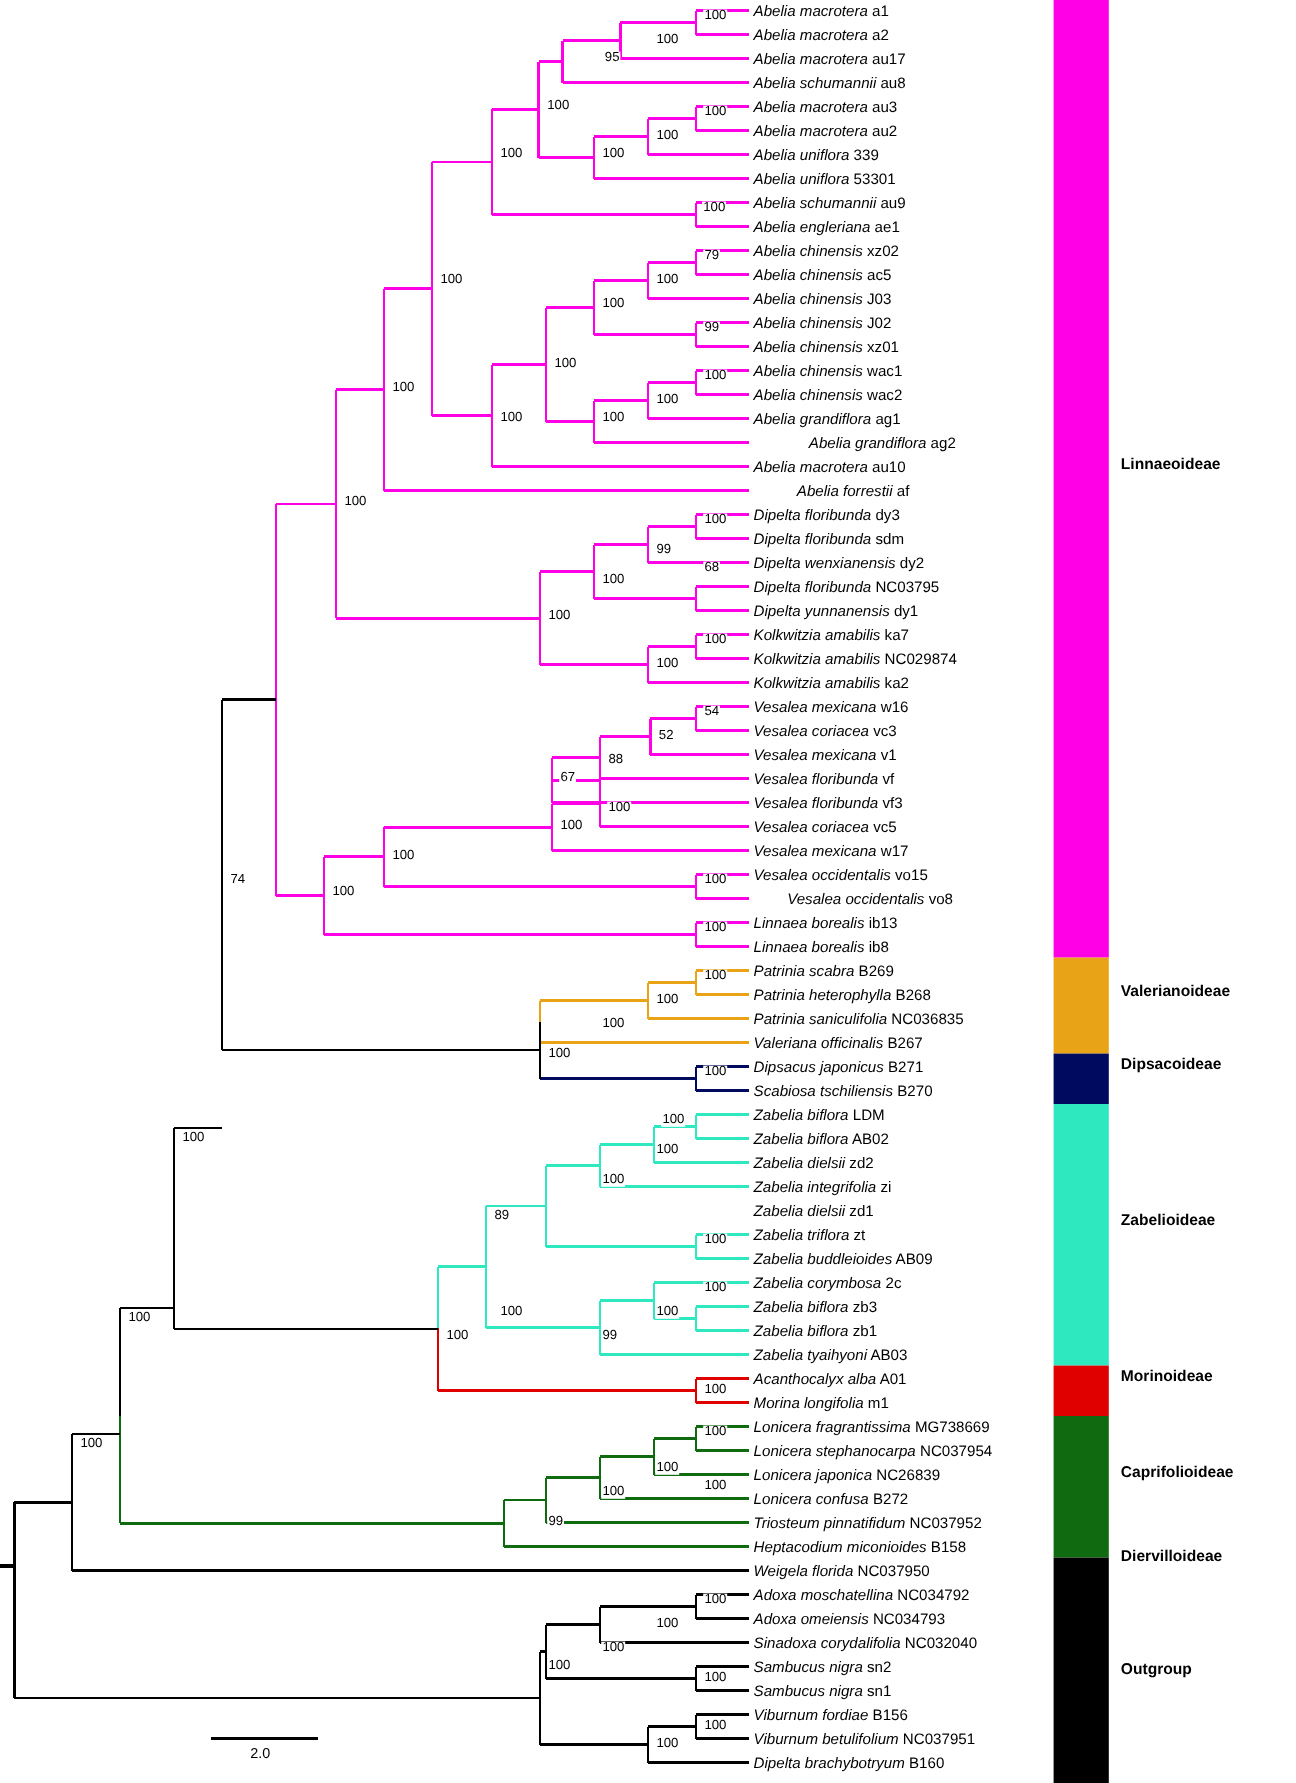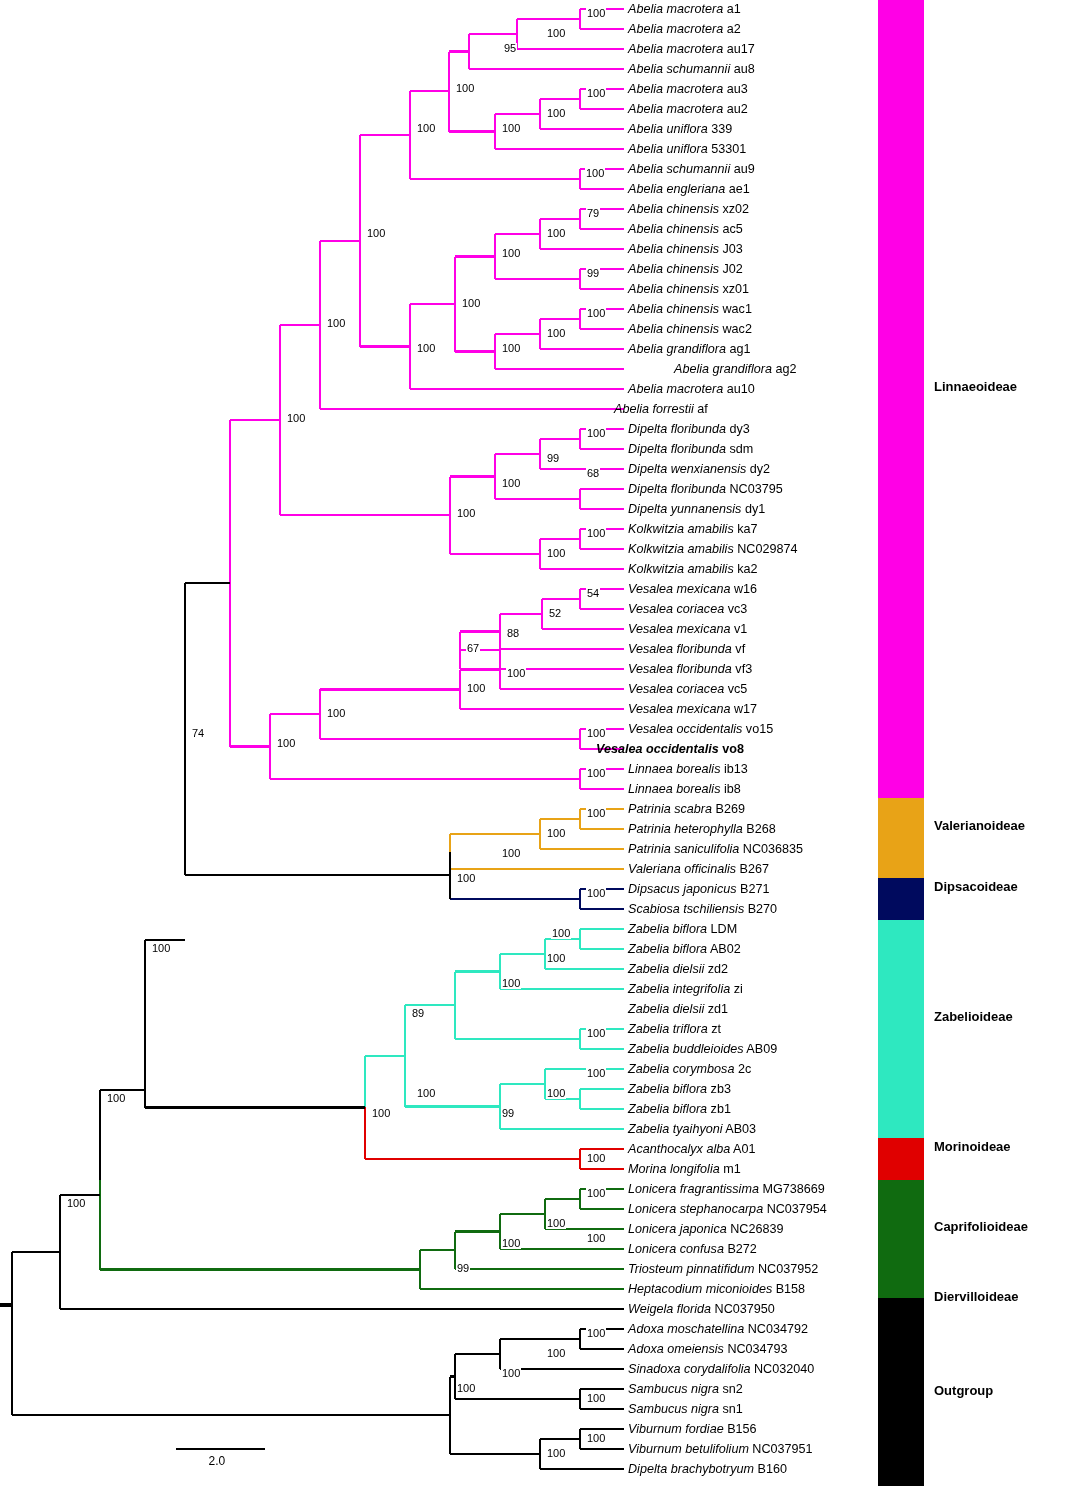--- a/index.html
+++ b/index.html
@@ -259,38 +259,38 @@
     <div class="tip-label" style="left: 628px; top: 203px;"><i>Abelia chinensis</i><span> xz02</span></div>
     <div class="tip-label" style="left: 628px; top: 223px;"><i>Abelia chinensis</i><span> ac5</span></div>
     <div class="tip-label" style="left: 628px; top: 243px;"><i>Abelia chinensis</i><span> J03</span></div>
     <div class="tip-label" style="left: 628px; top: 263px;"><i>Abelia chinensis</i><span> J02</span></div>
     <div class="tip-label" style="left: 628px; top: 283px;"><i>Abelia chinensis</i><span> xz01</span></div>
     <div class="tip-label" style="left: 628px; top: 303px;"><i>Abelia chinensis</i><span> wac1</span></div>
     <div class="tip-label" style="left: 628px; top: 323px;"><i>Abelia chinensis</i><span> wac2</span></div>
     <div class="tip-label" style="left: 628px; top: 343px;"><i>Abelia grandiflora</i><span> ag1</span></div>
     <div class="tip-label" style="left: 628px; top: 363px; margin-left: 46px;"><i>Abelia grandiflora</i><span> ag2</span></div>
     <div class="tip-label" style="left: 628px; top: 383px;"><i>Abelia macrotera</i><span> au10</span></div>
-    <div class="tip-label" style="left: 614px; top: 403px;"><i>Abelia forrestii</i><span> af</span></div>
+    <div class="tip-label" style="left: 664px; top: 403px;"><i>Abelia forrestii</i><span> af</span></div>
     <div class="tip-label" style="left: 628px; top: 423px;"><i>Dipelta floribunda</i><span> dy3</span></div>
     <div class="tip-label" style="left: 628px; top: 443px;"><i>Dipelta floribunda</i><span> sdm</span></div>
     <div class="tip-label" style="left: 628px; top: 463px;"><i>Dipelta wenxianensis</i><span> dy2</span></div>
     <div class="tip-label" style="left: 628px; top: 483px;"><i>Dipelta floribunda</i><span> NC03795</span></div>
     <div class="tip-label" style="left: 628px; top: 503px;"><i>Dipelta yunnanensis</i><span> dy1</span></div>
     <div class="tip-label" style="left: 628px; top: 523px;"><i>Kolkwitzia amabilis</i><span> ka7</span></div>
     <div class="tip-label" style="left: 628px; top: 543px;"><i>Kolkwitzia amabilis</i><span> NC029874</span></div>
     <div class="tip-label" style="left: 628px; top: 563px;"><i>Kolkwitzia amabilis</i><span> ka2</span></div>
     <div class="tip-label" style="left: 628px; top: 583px;"><i>Vesalea mexicana</i><span> w16</span></div>
     <div class="tip-label" style="left: 628px; top: 603px;"><i>Vesalea coriacea</i><span> vc3</span></div>
     <div class="tip-label" style="left: 628px; top: 623px;"><i>Vesalea mexicana</i><span> v1</span></div>
     <div class="tip-label" style="left: 628px; top: 643px;"><i>Vesalea floribunda</i><span> vf</span></div>
     <div class="tip-label" style="left: 628px; top: 663px;"><i>Vesalea floribunda</i><span> vf3</span></div>
     <div class="tip-label" style="left: 628px; top: 683px;"><i>Vesalea coriacea</i><span> vc5</span></div>
     <div class="tip-label" style="left: 628px; top: 703px;"><i>Vesalea mexicana</i><span> w17</span></div>
     <div class="tip-label" style="left: 628px; top: 723px;"><i>Vesalea occidentalis</i><span> vo15</span></div>
-    <div class="tip-label" style="left: 596px; top: 743px; font-weight: bold;"><i>Vesalea occidentalis</i><span> vo8</span></div>
+    <div class="tip-label" style="left: 656px; top: 743px;"><i>Vesalea occidentalis</i><span> vo8</span></div>
     <div class="tip-label" style="left: 628px; top: 763px;"><i>Linnaea borealis</i><span> ib13</span></div>
     <div class="tip-label" style="left: 628px; top: 783px;"><i>Linnaea borealis</i><span> ib8</span></div>
     <div class="tip-label" style="left: 628px; top: 803px;"><i>Patrinia scabra</i><span> B269</span></div>
     <div class="tip-label" style="left: 628px; top: 823px;"><i>Patrinia heterophylla</i><span> B268</span></div>
     <div class="tip-label" style="left: 628px; top: 843px;"><i>Patrinia saniculifolia</i><span> NC036835</span></div>
     <div class="tip-label" style="left: 628px; top: 863px;"><i>Valeriana officinalis</i><span> B267</span></div>
     <div class="tip-label" style="left: 628px; top: 883px;"><i>Dipsacus japonicus</i><span> B271</span></div>
     <div class="tip-label" style="left: 628px; top: 903px;"><i>Scabiosa tschiliensis</i><span> B270</span></div>
     <div class="tip-label" style="left: 628px; top: 923px;"><i>Zabelia biflora</i><span> LDM</span></div>
     <div class="tip-label" style="left: 628px; top: 943px;"><i>Zabelia biflora</i><span> AB02</span></div>

